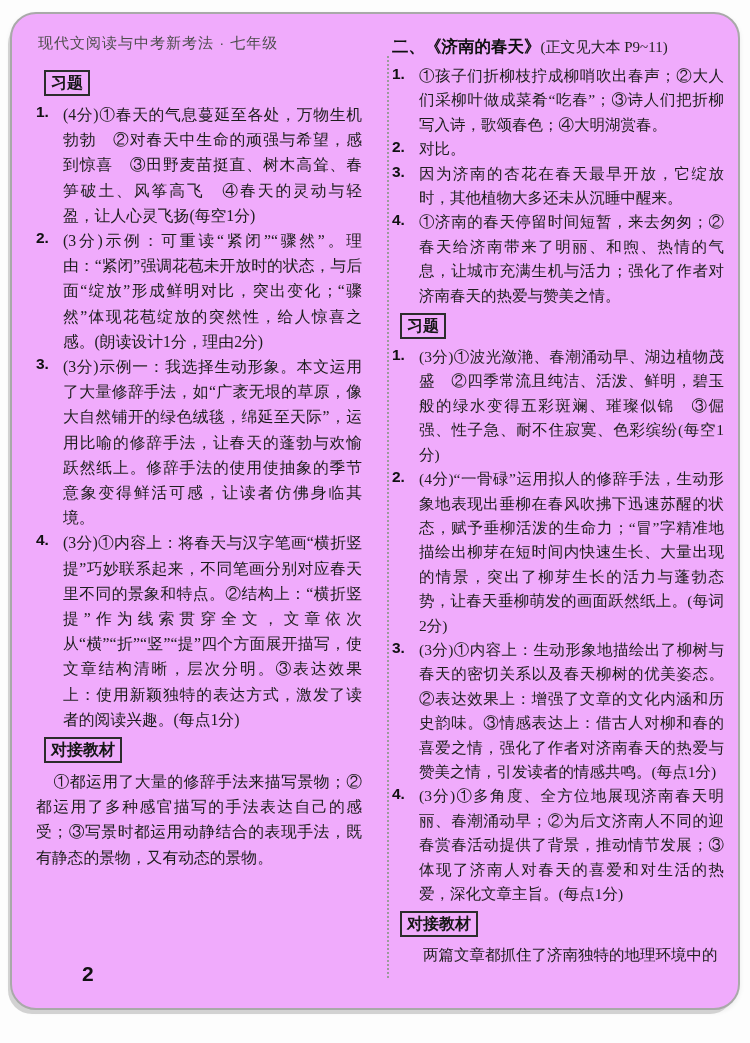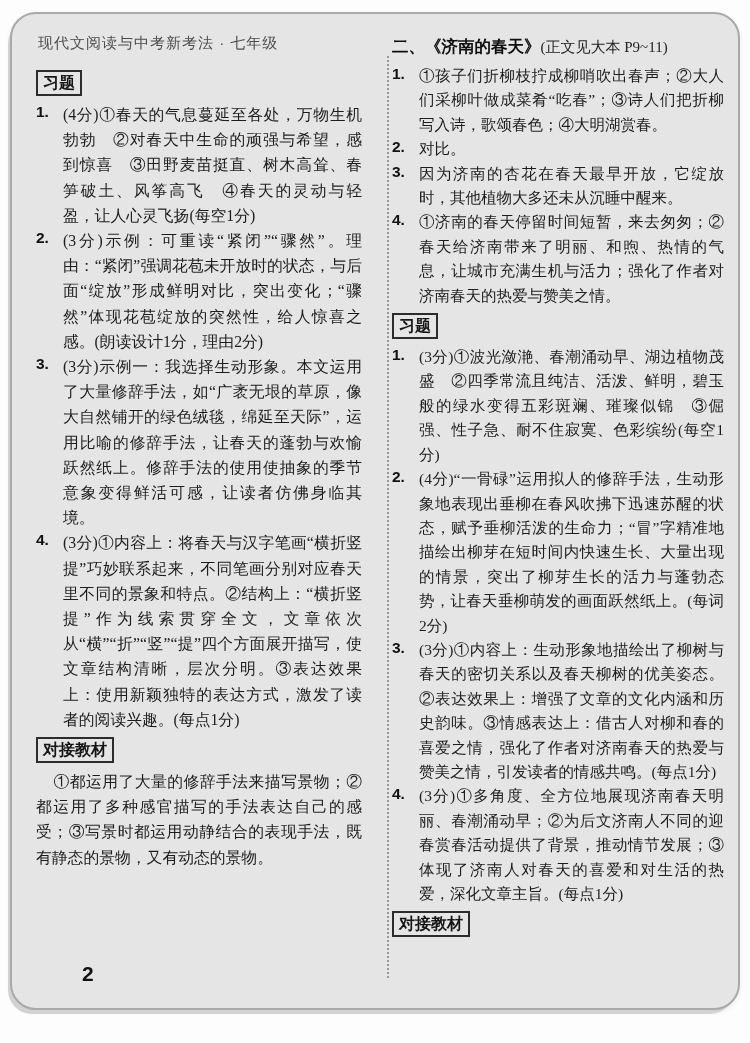--- a/index.html
+++ b/index.html
@@ -1,21 +1,21 @@
 <!DOCTYPE html>
 <html><head>
 <meta charset="utf-8">
 <style>
   * { margin:0; padding:0; box-sizing:border-box; }
   html,body { width:750px; height:1043px; background:#fdfdfd; overflow:hidden; }
   body { font-family:"Liberation Serif","DejaVu Serif",serif; color:#1d1d1d; }
 
   .page-frame {
     position:absolute; left:10px; top:12px; width:730px; height:998px;
-    background:#e5e5e5;
+    background:#f0abfc;
     border:2px solid #a9a9a9;
     border-radius:26px;
     box-shadow:-4px 6px 0 -2px #d2d2d2, 0 2px 5px rgba(0,0,0,0.08);
     overflow:hidden;
   }
 
   .content { display:flex; height:100%; padding:14px 8px 8px 24px; }
 
   .col { position:relative; }
   .col-left { width:340px; flex:none; padding:4px 14px 0 0; }
@@ -31,21 +31,21 @@
     font-size:15px; color:#4d4d4d; letter-spacing:1px;
     margin:2px 0 12px 2px;
   }
 
   .box-label {
     display:inline-block;
     border:2px solid #2c2c2c;
     padding:0 5px; line-height:22px;
     font-family:"Liberation Sans","DejaVu Sans",sans-serif;
     font-weight:700; font-size:16px; color:#161616;
-    margin:5px 0 6px 0;
+    margin:5px 0 6px 8px;
   }
 
   .item { display:flex; }
   .item .num {
     width:27px; flex:none;
     font-family:"Liberation Sans","DejaVu Sans",sans-serif;
     font-weight:700; font-size:15.5px; color:#111; padding-top:1px;
   }
   .item .body { flex:1; text-align:justify; }
 
@@ -152,16 +152,17 @@
         <div class="body txt">(3分)①内容上：生动形象地描绘出了柳树与春天的密切关系以及春天柳树的优美姿态。②表达效果上：增强了文章的文化内涵和历史韵味。③情感表达上：借古人对柳和春的喜爱之情，强化了作者对济南春天的热爱与赞美之情，引发读者的情感共鸣。(每点1分)</div>
       </div>
       <div class="item">
         <span class="num">4.</span>
         <div class="body txt">(3分)①多角度、全方位地展现济南春天明丽、春潮涌动早；②为后文济南人不同的迎春赏春活动提供了背景，推动情节发展；③体现了济南人对春天的喜爱和对生活的热爱，深化文章主旨。(每点1分)</div>
       </div>
 
       <div>
         <span class="box-label">对接教材</span>
       </div>
+      <div class="para">两篇文章都抓住了济南独特的地理环境中的</div>
 
     </div>
   </div>
 </div>
 
 </body></html>

